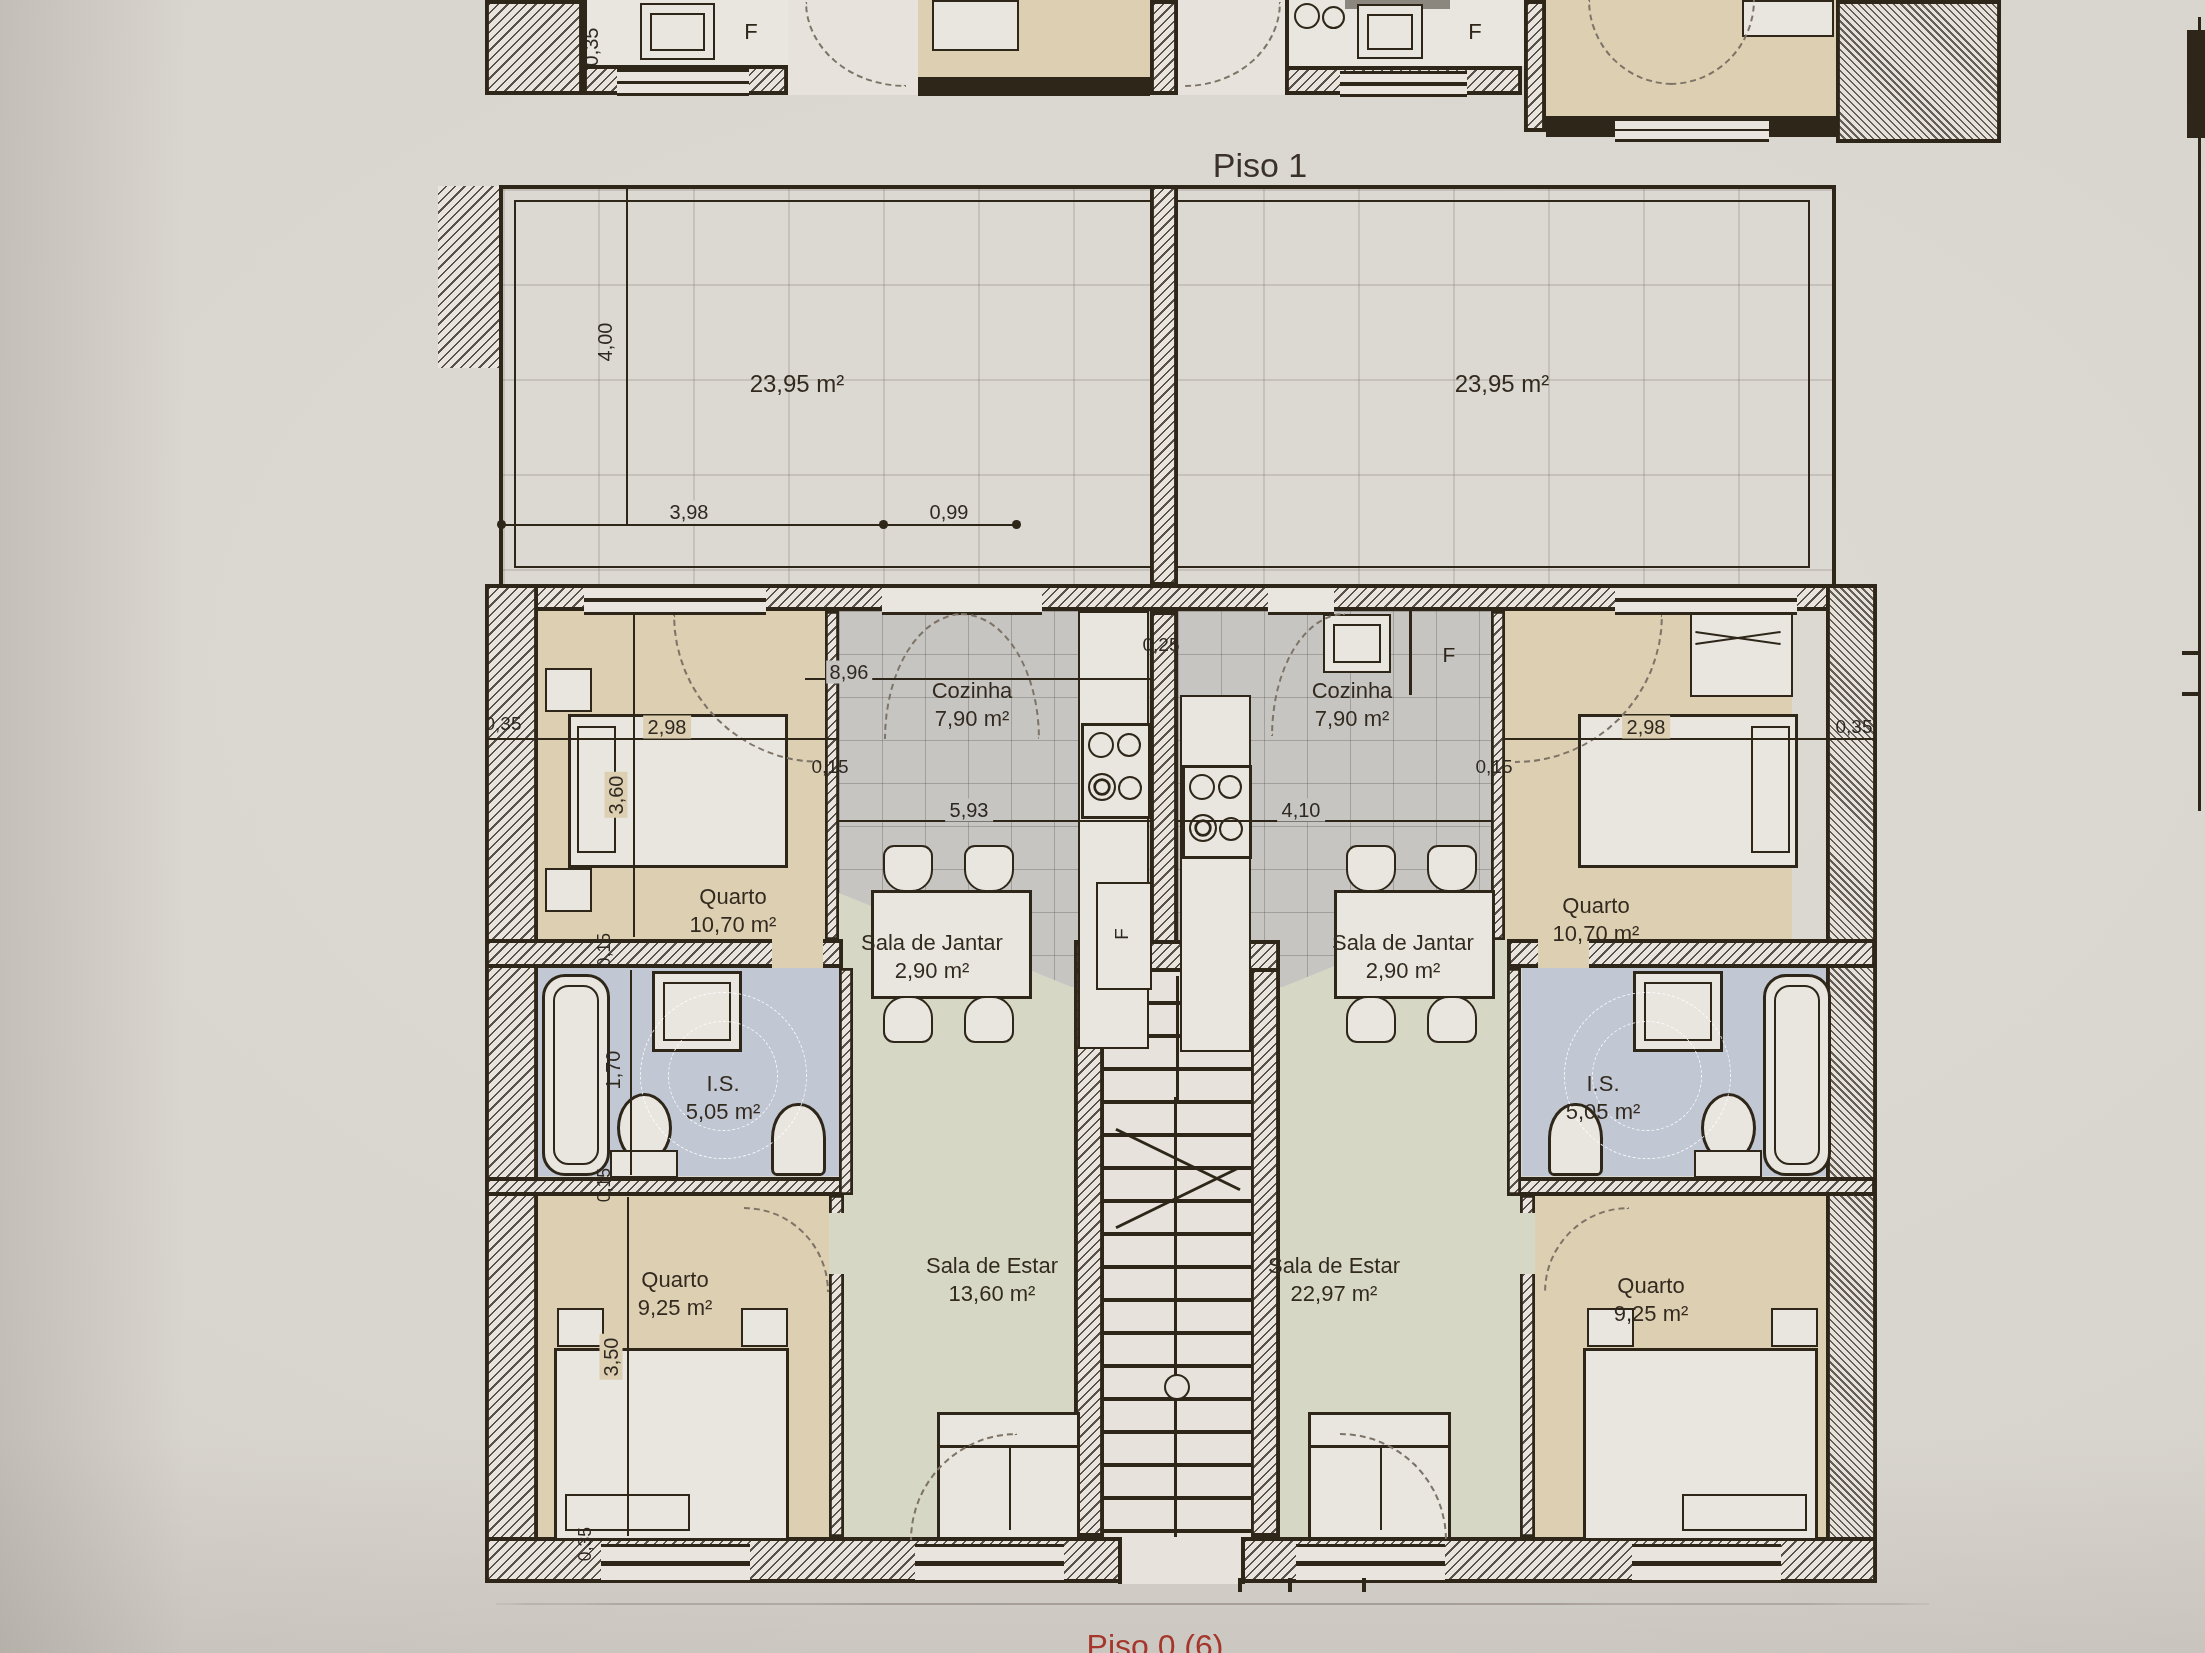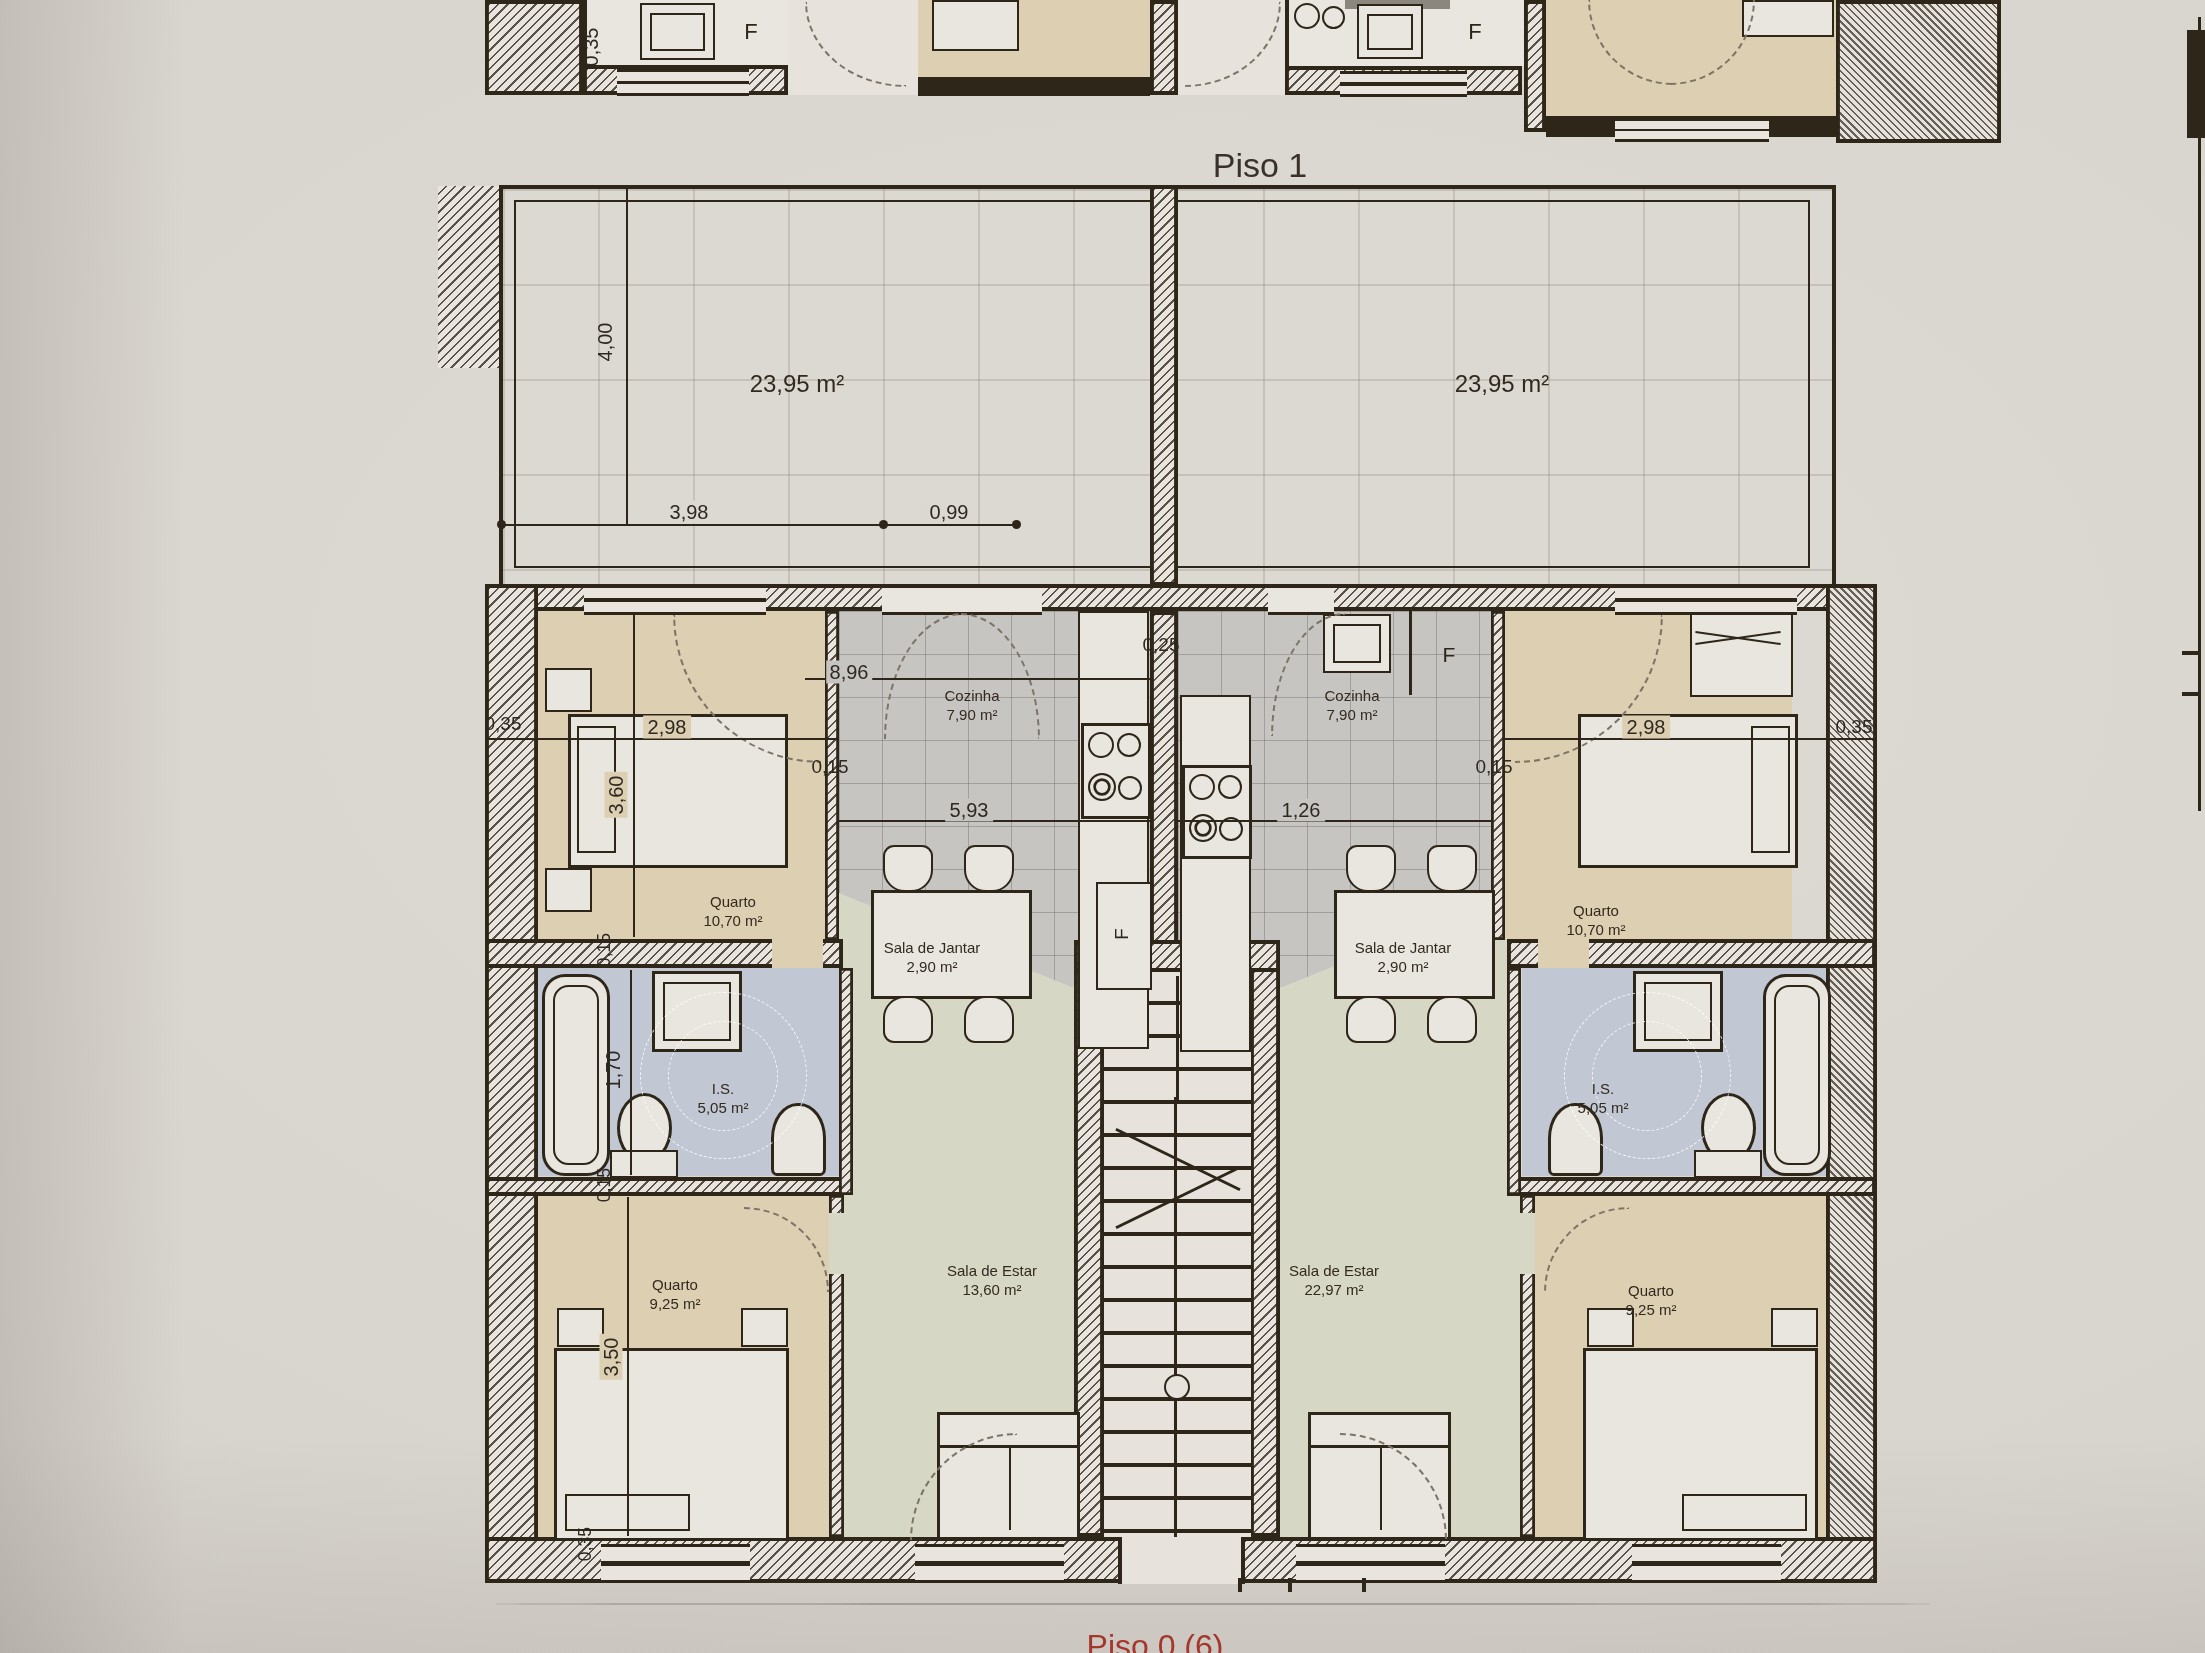--- a/index.html
+++ b/index.html
@@ -33,21 +33,21 @@
                        linear-gradient(90deg, rgba(110,104,94,.20) 0 1.7px, transparent 1.7px);
       background-size:95px 95px;}
   .arc{position:absolute;border:0 dashed #7d7467;}
   .arc-tl{border-radius:100% 0 0 0;border-top-width:2.2px;border-left-width:2.2px;}
   .arc-tr{border-radius:0 100% 0 0;border-top-width:2.2px;border-right-width:2.2px;}
   .arc-bl{border-radius:0 0 0 100%;border-bottom-width:2.2px;border-left-width:2.2px;}
   .arc-br{border-radius:0 0 100% 0;border-bottom-width:2.2px;border-right-width:2.2px;}
   .dim{font-size:20px;color:#2e2821;}
   .dimline{position:absolute;background:#2e2619;}
   .dot{position:absolute;width:8.8px;height:8.8px;border-radius:50%;background:#2e2619;}
-  .rlabel{font-size:15px;line-height:1.28;color:#332a1f;text-align:center;}
+  .rlabel{font-size:22px;line-height:1.28;color:#332a1f;text-align:center;}
   .tlabel{font-size:24px;color:#332a1f;}
   .title{font-size:34px;color:#3a322a;}
   .red{font-size:32px;color:#a5362c;}
   .flabel{font-size:22px;color:#2e2619;}
   .stairs{position:absolute;background-color:#e7e3dc;
       background-image:repeating-linear-gradient(180deg, transparent 0 29px, #2e2619 29px 33px);}
   .burn{position:absolute;border:2.8px solid #2e2619;border-radius:50%;background:#e9e6e0;}
   .oval{position:absolute;border:3.3px solid #2e2619;border-radius:50%;background:#e9e6e0;}
   .archf{position:absolute;border:3.3px solid #2e2619;border-radius:48% 48% 10% 10%;background:#e9e6e0;}
   .dcirc{position:absolute;border:1.7px dashed rgba(255,255,255,.85);border-radius:50%;}
@@ -335,21 +335,21 @@
   <div class="ctr dim" style="left:1161px;top:645px;font-size:19px;">0,25</div>
 
   <div class="dimline" style="left:485px;top:738px;width:354px;height:1.7px;"></div>
   <div class="ctr dim" style="left:503px;top:724px;font-size:19px;">0,35</div>
   <div class="ctr dim" style="left:667px;top:727px;background:#ddcfb2;padding:0 4.4px;">2,98</div>
   <div class="ctr dim" style="left:830px;top:767px;font-size:19px;">0,15</div>
 
   <div class="dimline" style="left:839px;top:820px;width:311px;height:1.7px;"></div>
   <div class="ctr dim" style="left:969px;top:810px;background:#c7c5c2;padding:0 4.4px;">5,93</div>
   <div class="dimline" style="left:1178px;top:820px;width:313px;height:1.7px;"></div>
-  <div class="ctr dim" style="left:1301px;top:810px;background:#c7c5c2;padding:0 4.4px;">1,26</div>
+  <div class="ctr dim" style="left:1301px;top:810px;background:#c7c5c2;padding:0 4.4px;">4,10</div>
   <div class="ctr dim" style="left:1494px;top:767px;font-size:19px;">0,15</div>
 
   <div class="dimline" style="left:1505px;top:738px;width:372px;height:1.7px;"></div>
   <div class="ctr dim" style="left:1646px;top:727px;background:#ddcfb2;padding:0 4.4px;">2,98</div>
   <div class="ctr dim" style="left:1854px;top:727px;font-size:19px;">0,35</div>
 
   <div class="dimline" style="left:633px;top:613px;width:1.7px;height:324px;"></div>
   <div class="ctr dim rot" style="left:616px;top:795px;background:#ddcfb2;padding:0 3.3px;">3,60</div>
 
   <div class="ctr dim rot" style="left:604px;top:950px;font-size:17.6px;">0,15</div>

